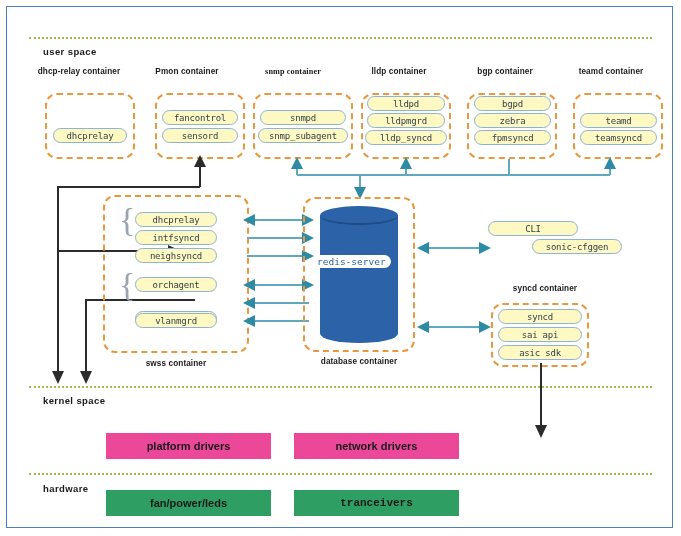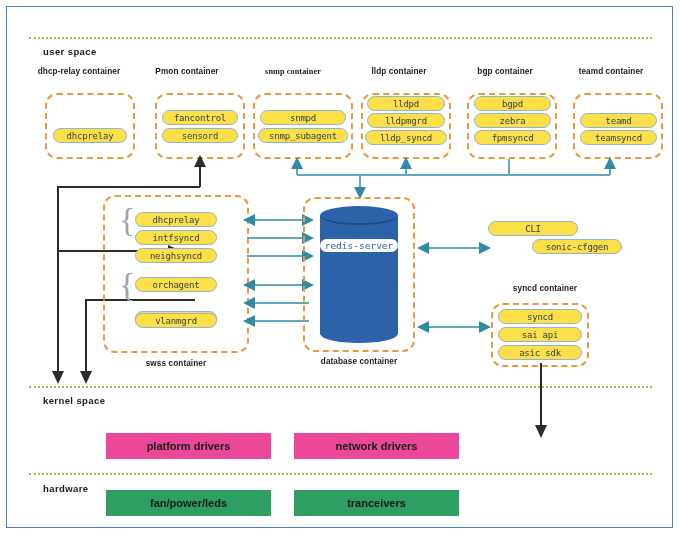--- a/index.html
+++ b/index.html
@@ -13,21 +13,21 @@
   
   .zone-label{font-size:9.5px;font-weight:bold;color:#1a1a1a;letter-spacing:.4px;}
 
   
   .ctitle{font-size:8.2px;font-weight:bold;color:#1a1a1a;text-align:center;letter-spacing:.1px;white-space:nowrap;}
 
   
   .dashbox{border:2.5px dashed #e8993f;border-radius:12px;background:transparent;}
 
   
-  .pill{border:1.2px solid #8fb3d4;border-radius:9px;background:#fde047;
+  .pill{border:1.2px solid #8fb3d4;border-radius:9px;background:#fef9c3;
         font-family:"DejaVu Sans Mono","Liberation Mono",monospace;
         font-size:9px;color:#33404d;display:flex;align-items:center;justify-content:center;
         height:15px;letter-spacing:-.2px;white-space:nowrap;}
 
   
   .hwblock{display:flex;align-items:center;justify-content:center;font-size:11px;font-weight:bold;color:#1a1a1a;}
   .kern{background:#ec4899;}
   .hard{background:#2e9e63;}
 
   
@@ -180,21 +180,21 @@
   <svg class="abs" style="left:236px;top:308px;" width="12" height="12">
       <polygon points="0,6 12,0 12,12" fill="#2d8ba5"></polygon>
     </svg>
 
   <div class="abs dashbox" style="left:296px;top:190px;width:112px;height:155px;"></div>
   <div class="abs ctitle" style="left:290px;top:350px;width:124px;">database container</div>
 
   <div class="abs cyl-body" style="left:313px;top:208px;width:78px;height:118px;"></div>
   <div class="abs cyl-top" style="left:313px;top:199px;width:78px;height:19px;"></div>
   <div class="abs cyl-bot" style="left:313px;top:317px;width:78px;height:19px;"></div>
-  <div class="abs" style="left:305px;top:232px;width:94px;display:flex;justify-content:center;">
+  <div class="abs" style="left:305px;top:248px;width:94px;display:flex;justify-content:flex-start;">
     <span class="cyl-label">redis-server</span>
   </div>
 
   <div class="abs ln-teal" style="left:418px;top:240px;width:62px;height:1.6px;"></div>
   <svg class="abs" style="left:410px;top:235px;" width="12" height="12">
       <polygon points="0,6 12,0 12,12" fill="#2d8ba5"></polygon>
     </svg>
   <svg class="abs" style="left:472px;top:235px;" width="12" height="12">
       <polygon points="12,6 0,0 0,12" fill="#2d8ba5"></polygon>
     </svg>
@@ -218,15 +218,15 @@
 
   <div class="abs ln-black" style="left:533px;top:356px;width:1.6px;height:64px;"></div>
   <svg class="abs" style="left:528px;top:418px;" width="12" height="13">
       <polygon points="6,13 0,0 12,0" fill="#2b2b2b"></polygon>
     </svg>
 
   <div class="abs hwblock kern" style="left:99px;top:426px;width:165px;height:26px;">platform drivers</div>
   <div class="abs hwblock kern" style="left:287px;top:426px;width:165px;height:26px;">network drivers</div>
 
   <div class="abs hwblock hard" style="left:99px;top:483px;width:165px;height:26px;">fan/power/leds</div>
-  <div class="abs hwblock hard" style="left:287px;top:483px;width:165px;height:26px;">tranceivers</div>
+  <div class="abs hwblock hard" style="left:287px;top:483px;width:165px;height:26px;font-family:Liberation Mono, monospace;">tranceivers</div>
 
 </div>
 
 </body></html>

